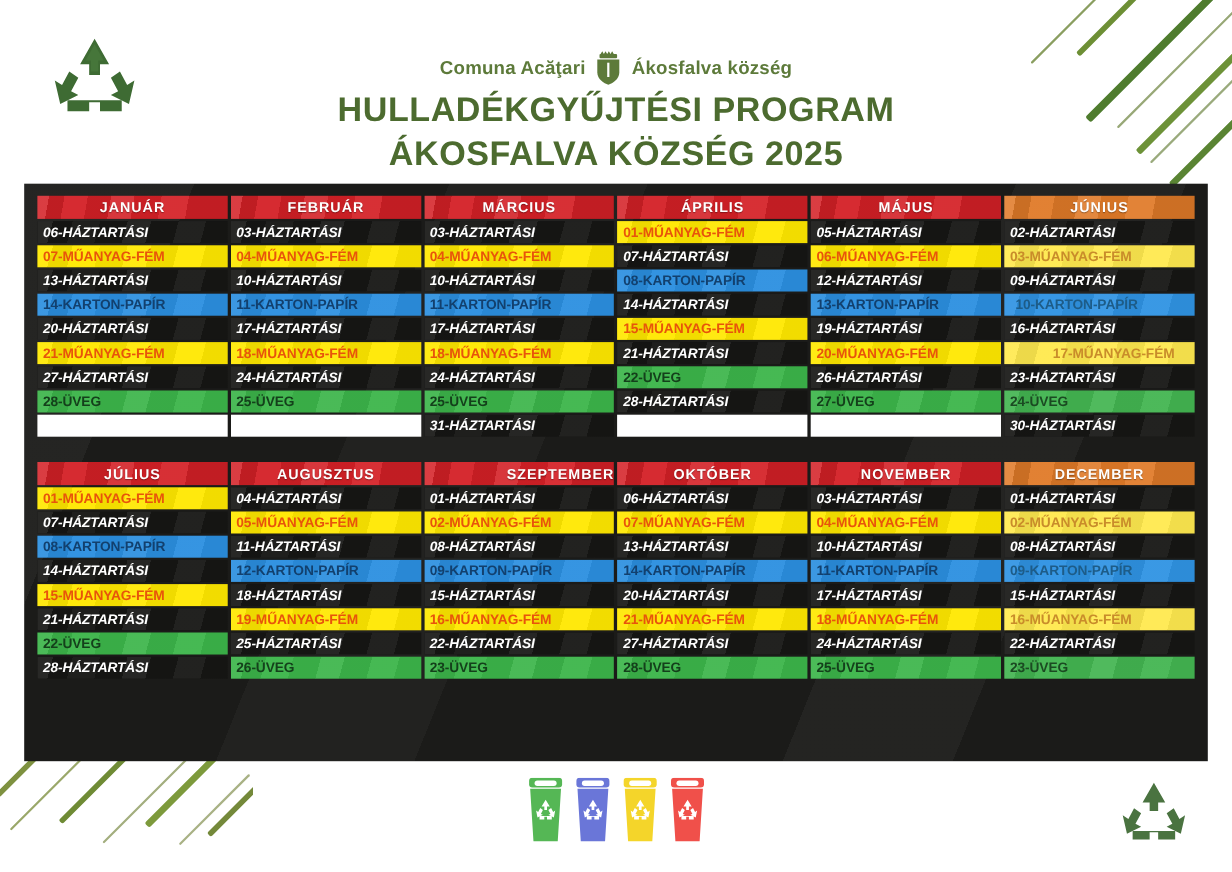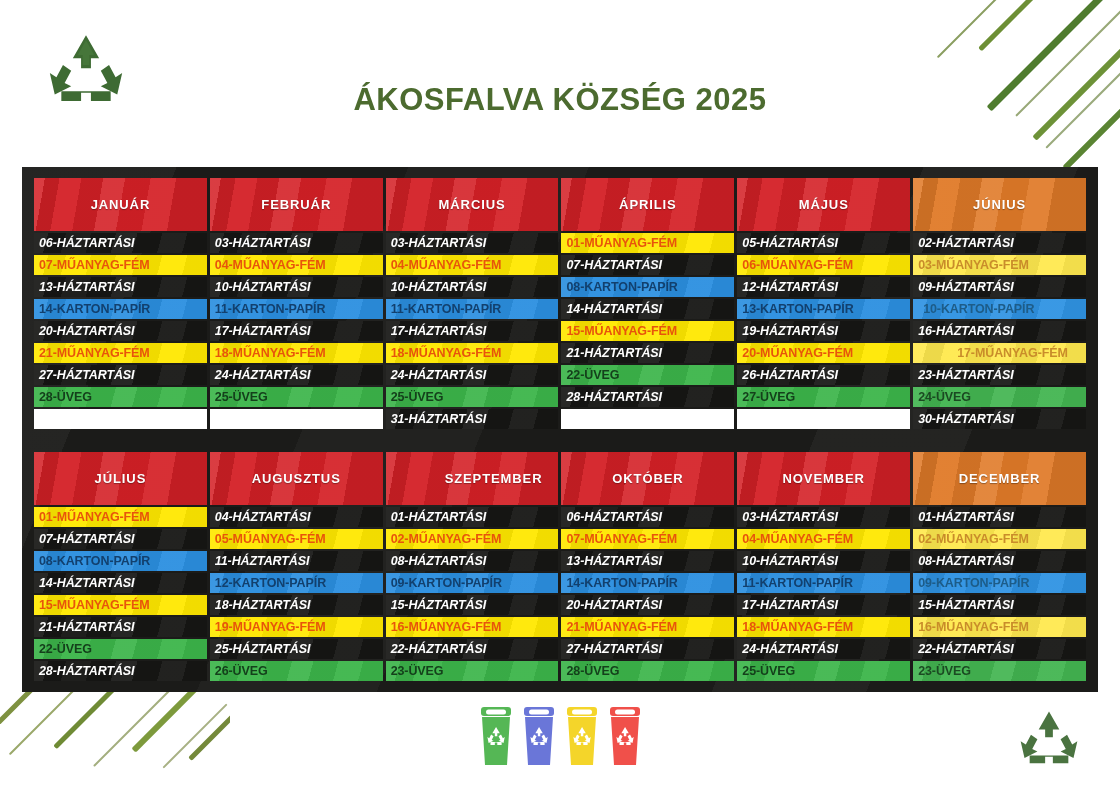--- a/index.html
+++ b/index.html
@@ -98,21 +98,21 @@
     border-spacing: 3px 2px;
     table-layout: fixed;
   }
   table.cal th {
     height: 21px;
     font-size: 13px;
     font-weight: 700;
     letter-spacing: .9px;
     color: #ffffff;
     text-align: center;
-    padding: 16px;
+    padding: 0;
     position: relative;
     text-shadow: 0 1px 1px rgba(0,0,0,.35);
   }
   table.cal th .hdr-tex {
     position: absolute; inset: 0;
     background-image:
       linear-gradient(100deg, rgba(255,255,255,.13) 0 6%, rgba(0,0,0,.10) 6% 14%,
                       rgba(255,255,255,.05) 14% 26%, rgba(0,0,0,.08) 26% 38%,
                       rgba(255,255,255,.10) 38% 50%, rgba(0,0,0,.05) 50% 64%,
                       rgba(255,255,255,.07) 64% 78%, rgba(0,0,0,.09) 78%);
@@ -178,22 +178,35 @@
         <path d="M12 76 L6 50 L14 55 L22 40 L32 47 L24 62 L32 66 Z"></path>
         <path d="M88 76 L94 50 L86 55 L78 40 L68 47 L76 62 L68 66 Z"></path>
         <path d="M20 84 L44 84 L44 74 L56 74 L56 84 L80 84 L80 72 L20 72 Z"></path>
       </g>
       <g fill="#ffffff" opacity="0.0">
           <rect x="0" y="0" width="1" height="1"></rect>
         </g>
     </svg>
   </div>
 
+  <div class="comuna-line">
+    <span>Comuna Acăţari</span>
+    <span class="crest">
+      <svg viewBox="0 0 26 32" width="26" height="32" aria-hidden="true">
+        <path d="M3 8 h20 v12 c0 6 -6 10 -10 11 C9 30 3 26 3 20 Z" fill="#5d7a3a"></path>
+        <rect x="5" y="3" width="16" height="4" rx="1" fill="#5d7a3a"></rect>
+        <path d="M6 3 l1.5 -2.5 L9 3 l1.5 -2.5 L12 3 l1.5 -2.5 L15 3 l1.5 -2.5 L18 3 Z" fill="#5d7a3a"></path>
+        <rect x="12" y="11" width="2" height="13" fill="#ffffff"></rect>
+      </svg>
+    </span>
+    <span>Ákosfalva község</span>
+  </div>
 
   <div class="title-main">
+    <div>HULLADÉKGYŰJTÉSI PROGRAM</div>
     <div>ÁKOSFALVA KÖZSÉG 2025</div>
   </div>
 </div>
 
 <div class="stripes" id="stripes-top-right">
     <span style="width: 150px; height: 5px; left: 48px; top: -6px; background: rgb(109, 143, 53);"></span>
     <span style="width: 120px; height: 2px; left: 10px; top: 14px; background: rgb(138, 158, 96);"></span>
     <span style="width: 185px; height: 7px; left: 52px; top: 40px; background: rgb(79, 124, 46);"></span>
     <span style="width: 150px; height: 2px; left: 84px; top: 62px; background: rgb(152, 168, 119);"></span>
     <span style="width: 140px; height: 6px; left: 104px; top: 86px; background: rgb(109, 146, 56);"></span>

